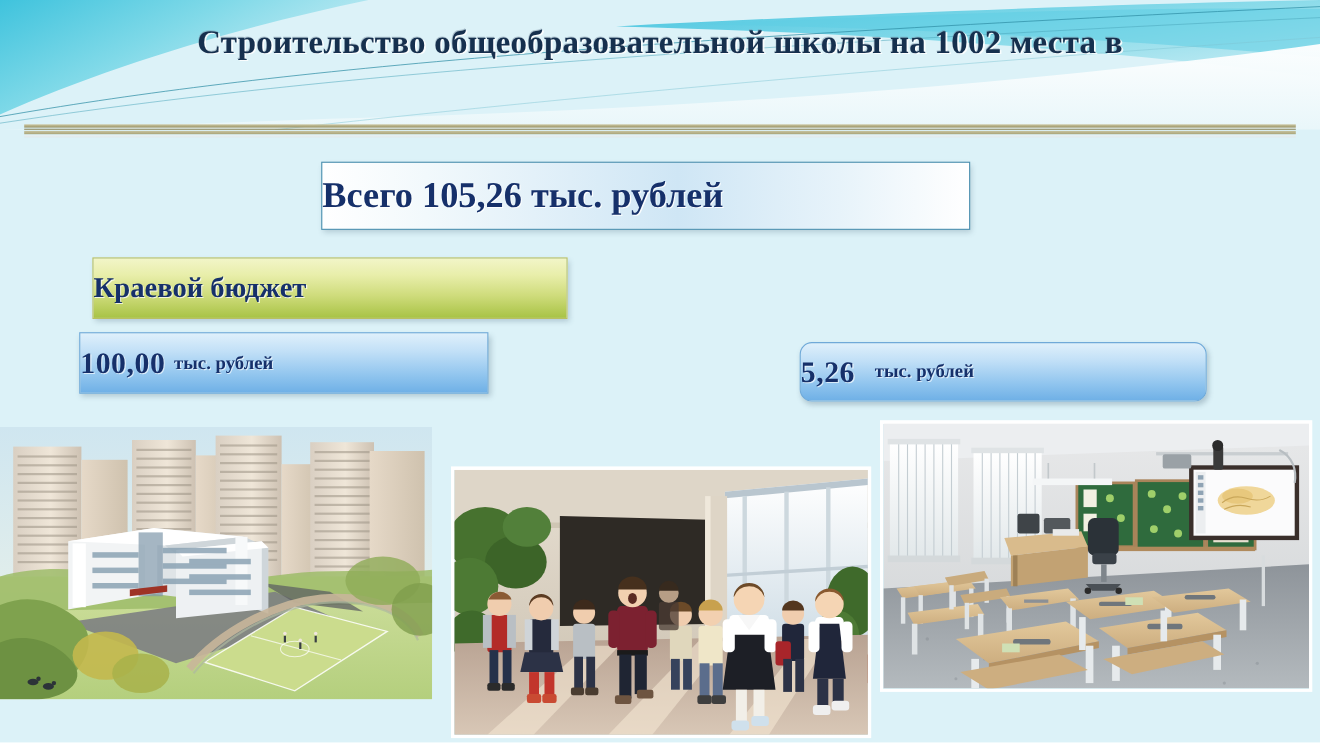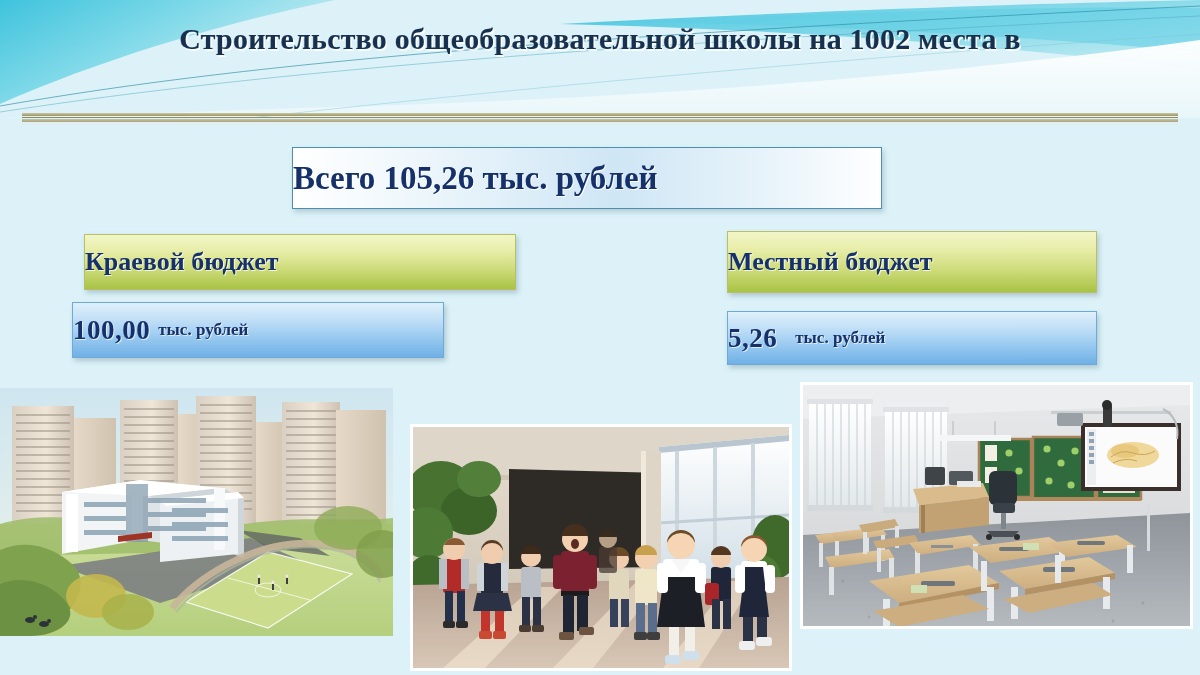--- a/index.html
+++ b/index.html
@@ -118,21 +118,21 @@
   
   .blue-plate {
     border: 1px solid #6fa9d8;
     background: linear-gradient(to bottom,
         #dff0fb 0%, #c2e0f7 30%, #8fc4ee 72%, #6fb0e6 100%);
     box-shadow: 2px 3px 5px rgba(60,90,110,0.28);
     color: #16306a;
     text-shadow: 1px 1px 0 rgba(255,255,255,0.65);
   }
   .blue-left  { left: 72px;  top: 302px; width: 372px; height: 56px; }
-  .blue-right { left: 727px; top: 311px; width: 370px; height: 54px; }
+  .blue-right { left: 727px; top: 311px; width: 370px; height: 54px; border-radius: 11px; }
 
   .amt-num {
     font-size: 27px;
     font-weight: bold;
     letter-spacing: 0.5px;
   }
   .amt-unit {
     font-size: 17px;
     font-weight: bold;
     margin-left: 8px;
@@ -207,23 +207,20 @@
   </div>
 
   <div class="plate green-plate green-left">
     <span>Краевой бюджет</span>
   </div>
   <div class="plate blue-plate blue-left">
     <span class="amt-num">100,00</span>
     <span class="amt-unit">тыс. рублей</span>
   </div>
 
-  <div class="plate green-plate green-right">
-    <span>Местный бюджет</span>
-  </div>
   <div class="plate blue-plate blue-right">
     <span class="amt-num">5,26</span>
     <span class="amt-unit">тыс. рублей</span>
   </div>
 
   <div class="photo ph-render">
     <svg viewBox="0 0 393 248" xmlns="http://www.w3.org/2000/svg" aria-hidden="true">
       <defs>
         <linearGradient id="sky1" x1="0" y1="0" x2="0" y2="1">
           <stop offset="0%" stop-color="#cfe6f0"></stop>

